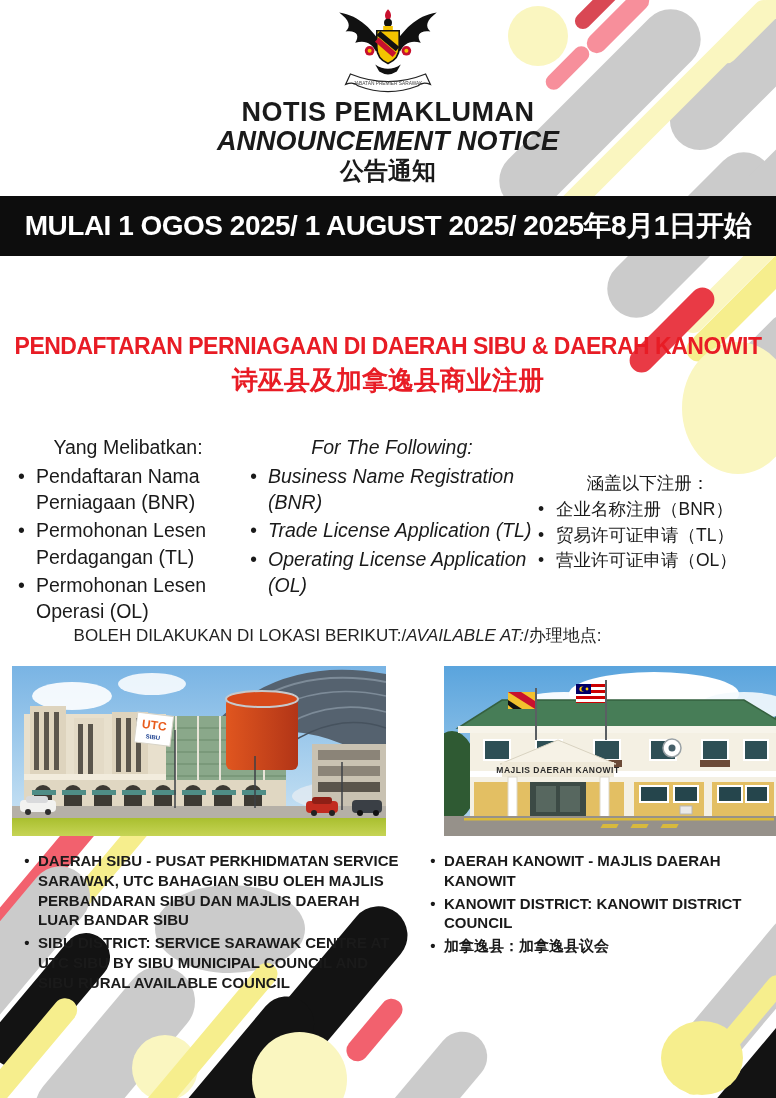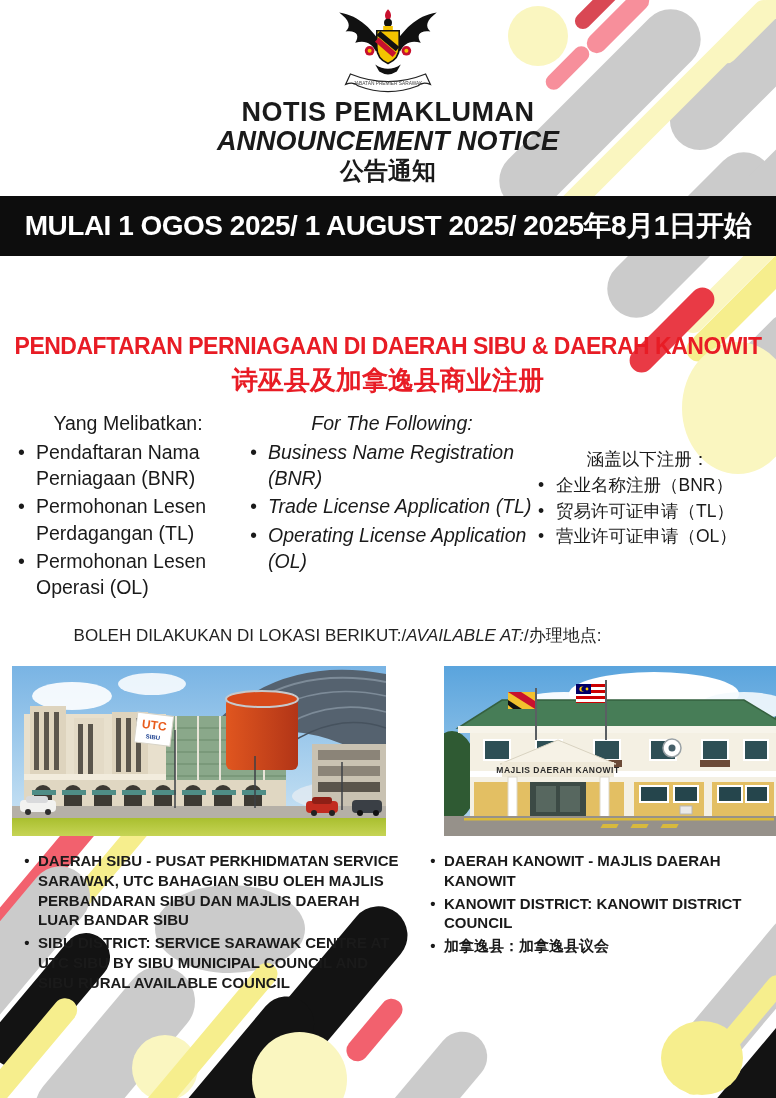--- a/index.html
+++ b/index.html
@@ -28,21 +28,21 @@
 
   .banner{position:absolute;top:196px;left:0;width:776px;height:60px;background:#0d0d0d;
           display:flex;align-items:center;justify-content:center;}
   .banner span{color:#fff;font-weight:bold;font-size:28px;letter-spacing:-0.5px;white-space:nowrap;}
 
   .heading{position:absolute;top:284px;left:0;width:776px;text-align:center;color:#e81c25;line-height:1.3;margin-top:48px;}
   .head1{font-size:23px;font-weight:bold;letter-spacing:-0.5px;}
   .head2{font-size:23px;font-weight:bold;font-style:italic;letter-spacing:-0.5px;}
   .head3{font-size:26px;font-weight:bold;margin-top:2px;}
 
-  .cols{position:absolute;top:410px;left:16px;width:744px;display:flex;}
+  .cols{position:absolute;top:434px;left:16px;width:744px;display:flex;}
   .col{line-height:1.34;}
   .col1{width:224px;font-size:19.5px;}
   .col2{width:296px;font-size:19.5px;font-style:italic;padding-left:8px;box-sizing:border-box;}
   .col3{width:224px;font-size:17.5px;margin-top:38px;}
   .col-head{text-align:center;margin-bottom:3px;}
   .li{display:flex;margin-top:2px;}
   .dot{flex:0 0 18px;text-align:left;padding-left:2px;}
   .li .txt{flex:1;}
 
   .boleh{position:absolute;top:624px;left:0;width:675px;text-align:center;font-size:17px;color:#222;}

